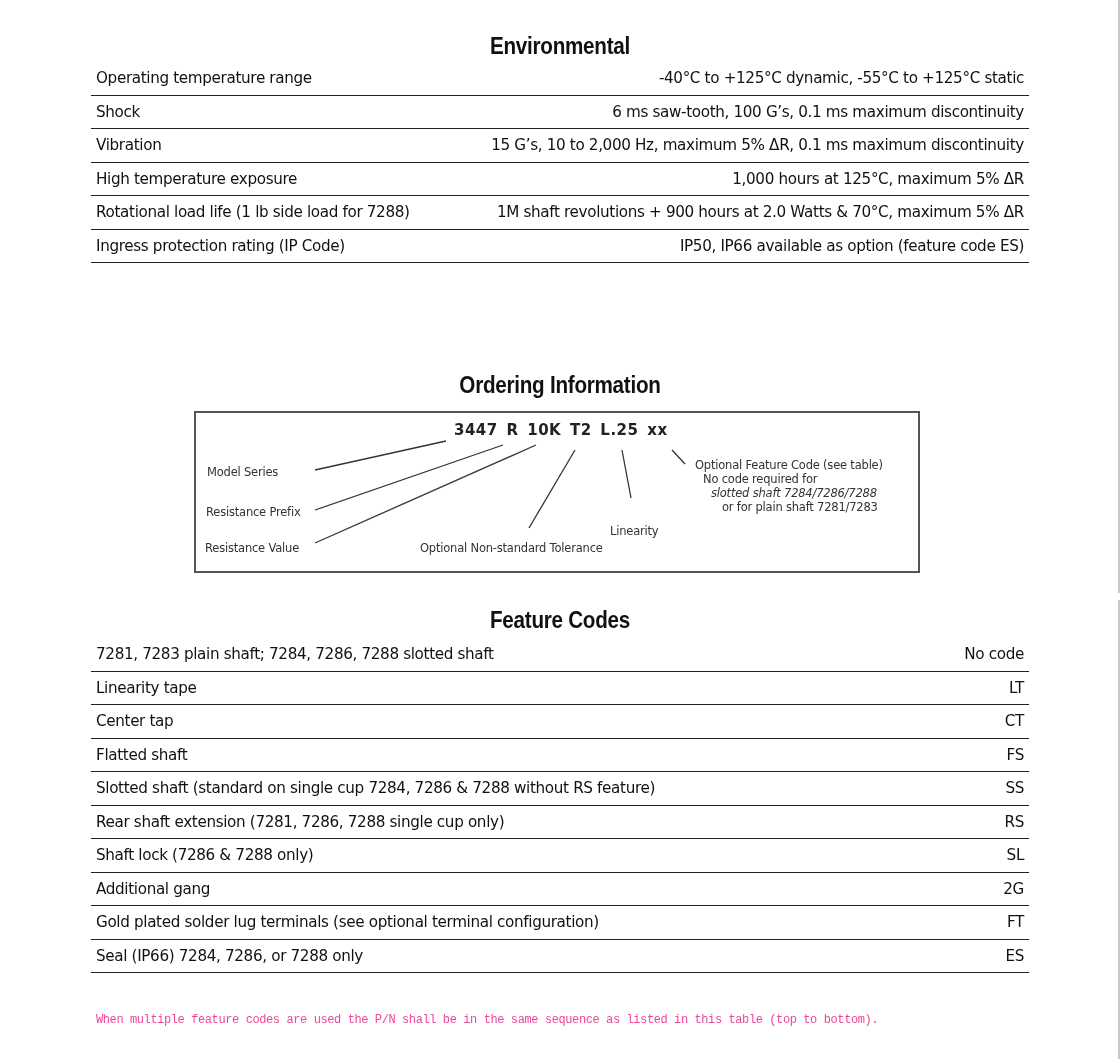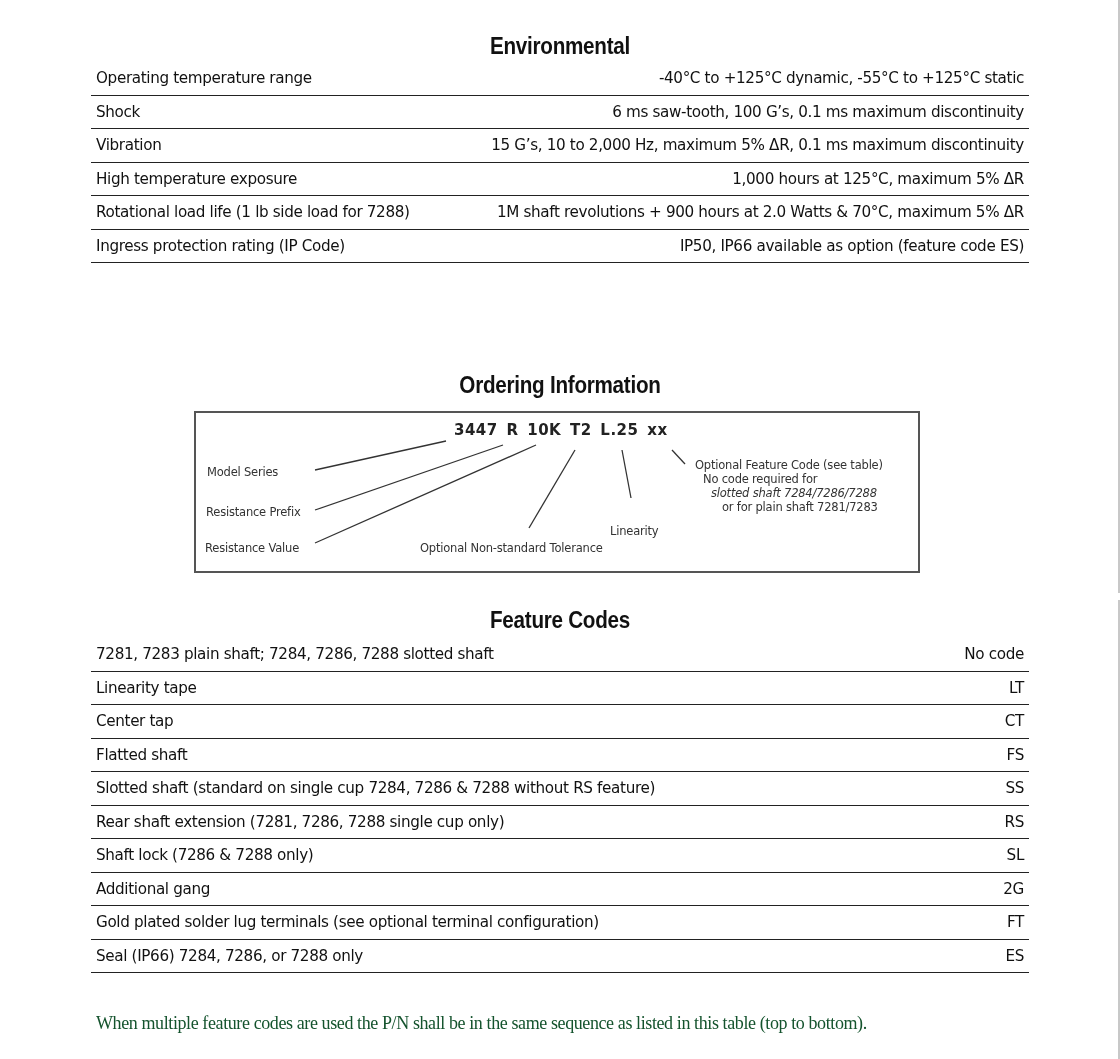--- a/index.html
+++ b/index.html
@@ -33,22 +33,22 @@
   .pn {
     position: absolute; left: 258px; top: 8px; font-family: "DejaVu Sans", sans-serif;
     font-weight: bold; font-size: 15px; letter-spacing: 0.5px; word-spacing: 3px; color: #222;
     white-space: nowrap;
   }
   .lbl {
     position: absolute; font-family: "DejaVu Sans", sans-serif; font-size: 11.5px; color: #333;
     white-space: nowrap; letter-spacing: -0.2px;
   }
   .note-text {
-    position: absolute; left: 96px; top: 1013px; font-family: Liberation Serif, serif;
-    font-size: 18px; letter-spacing: -0.4px; white-space: nowrap; color: #14532d;
+    position: absolute; left: 96px; top: 1013px; font-family: Liberation Mono, monospace;
+    font-size: 12px; letter-spacing: -0.4px; white-space: nowrap; color: #ec4899;
   }
 </style>
 </head>
 <body>
 
 <div class="right-edge"></div>
 <div class="right-edge lower"></div>
 
 <div class="section-title" style="top:32px;">Environmental</div>
 <table class="spec" style="top:62px;">

